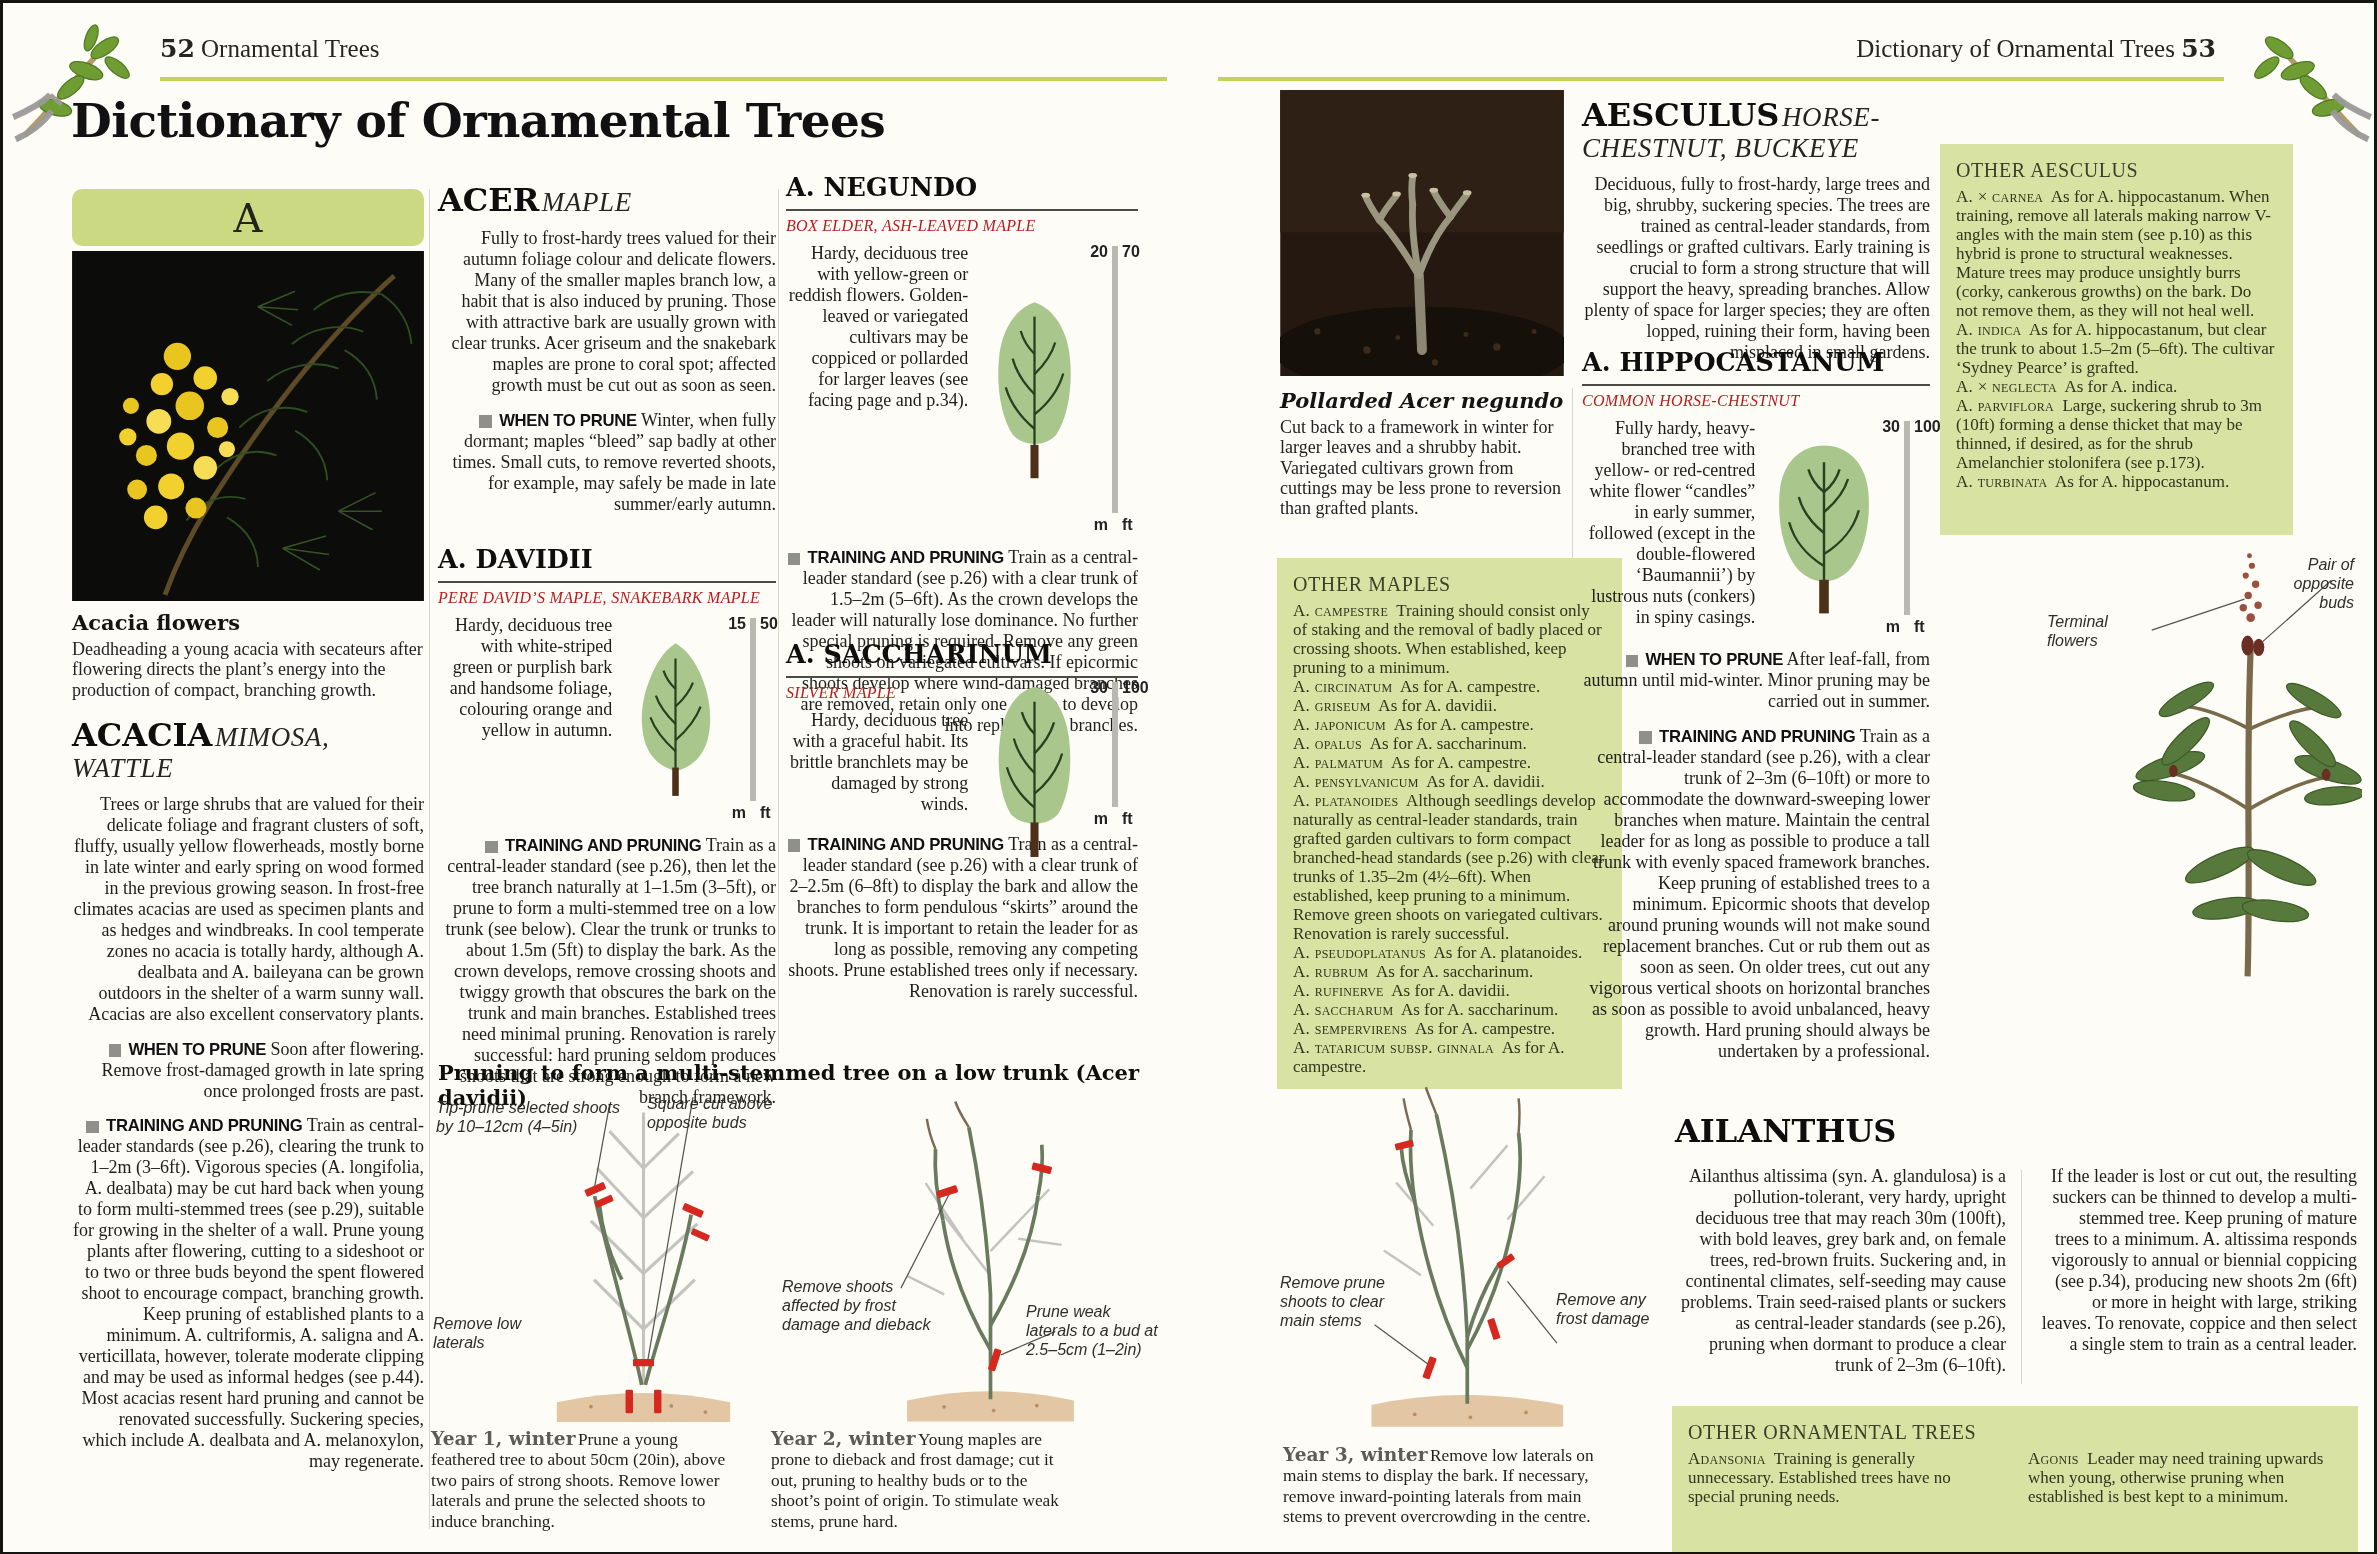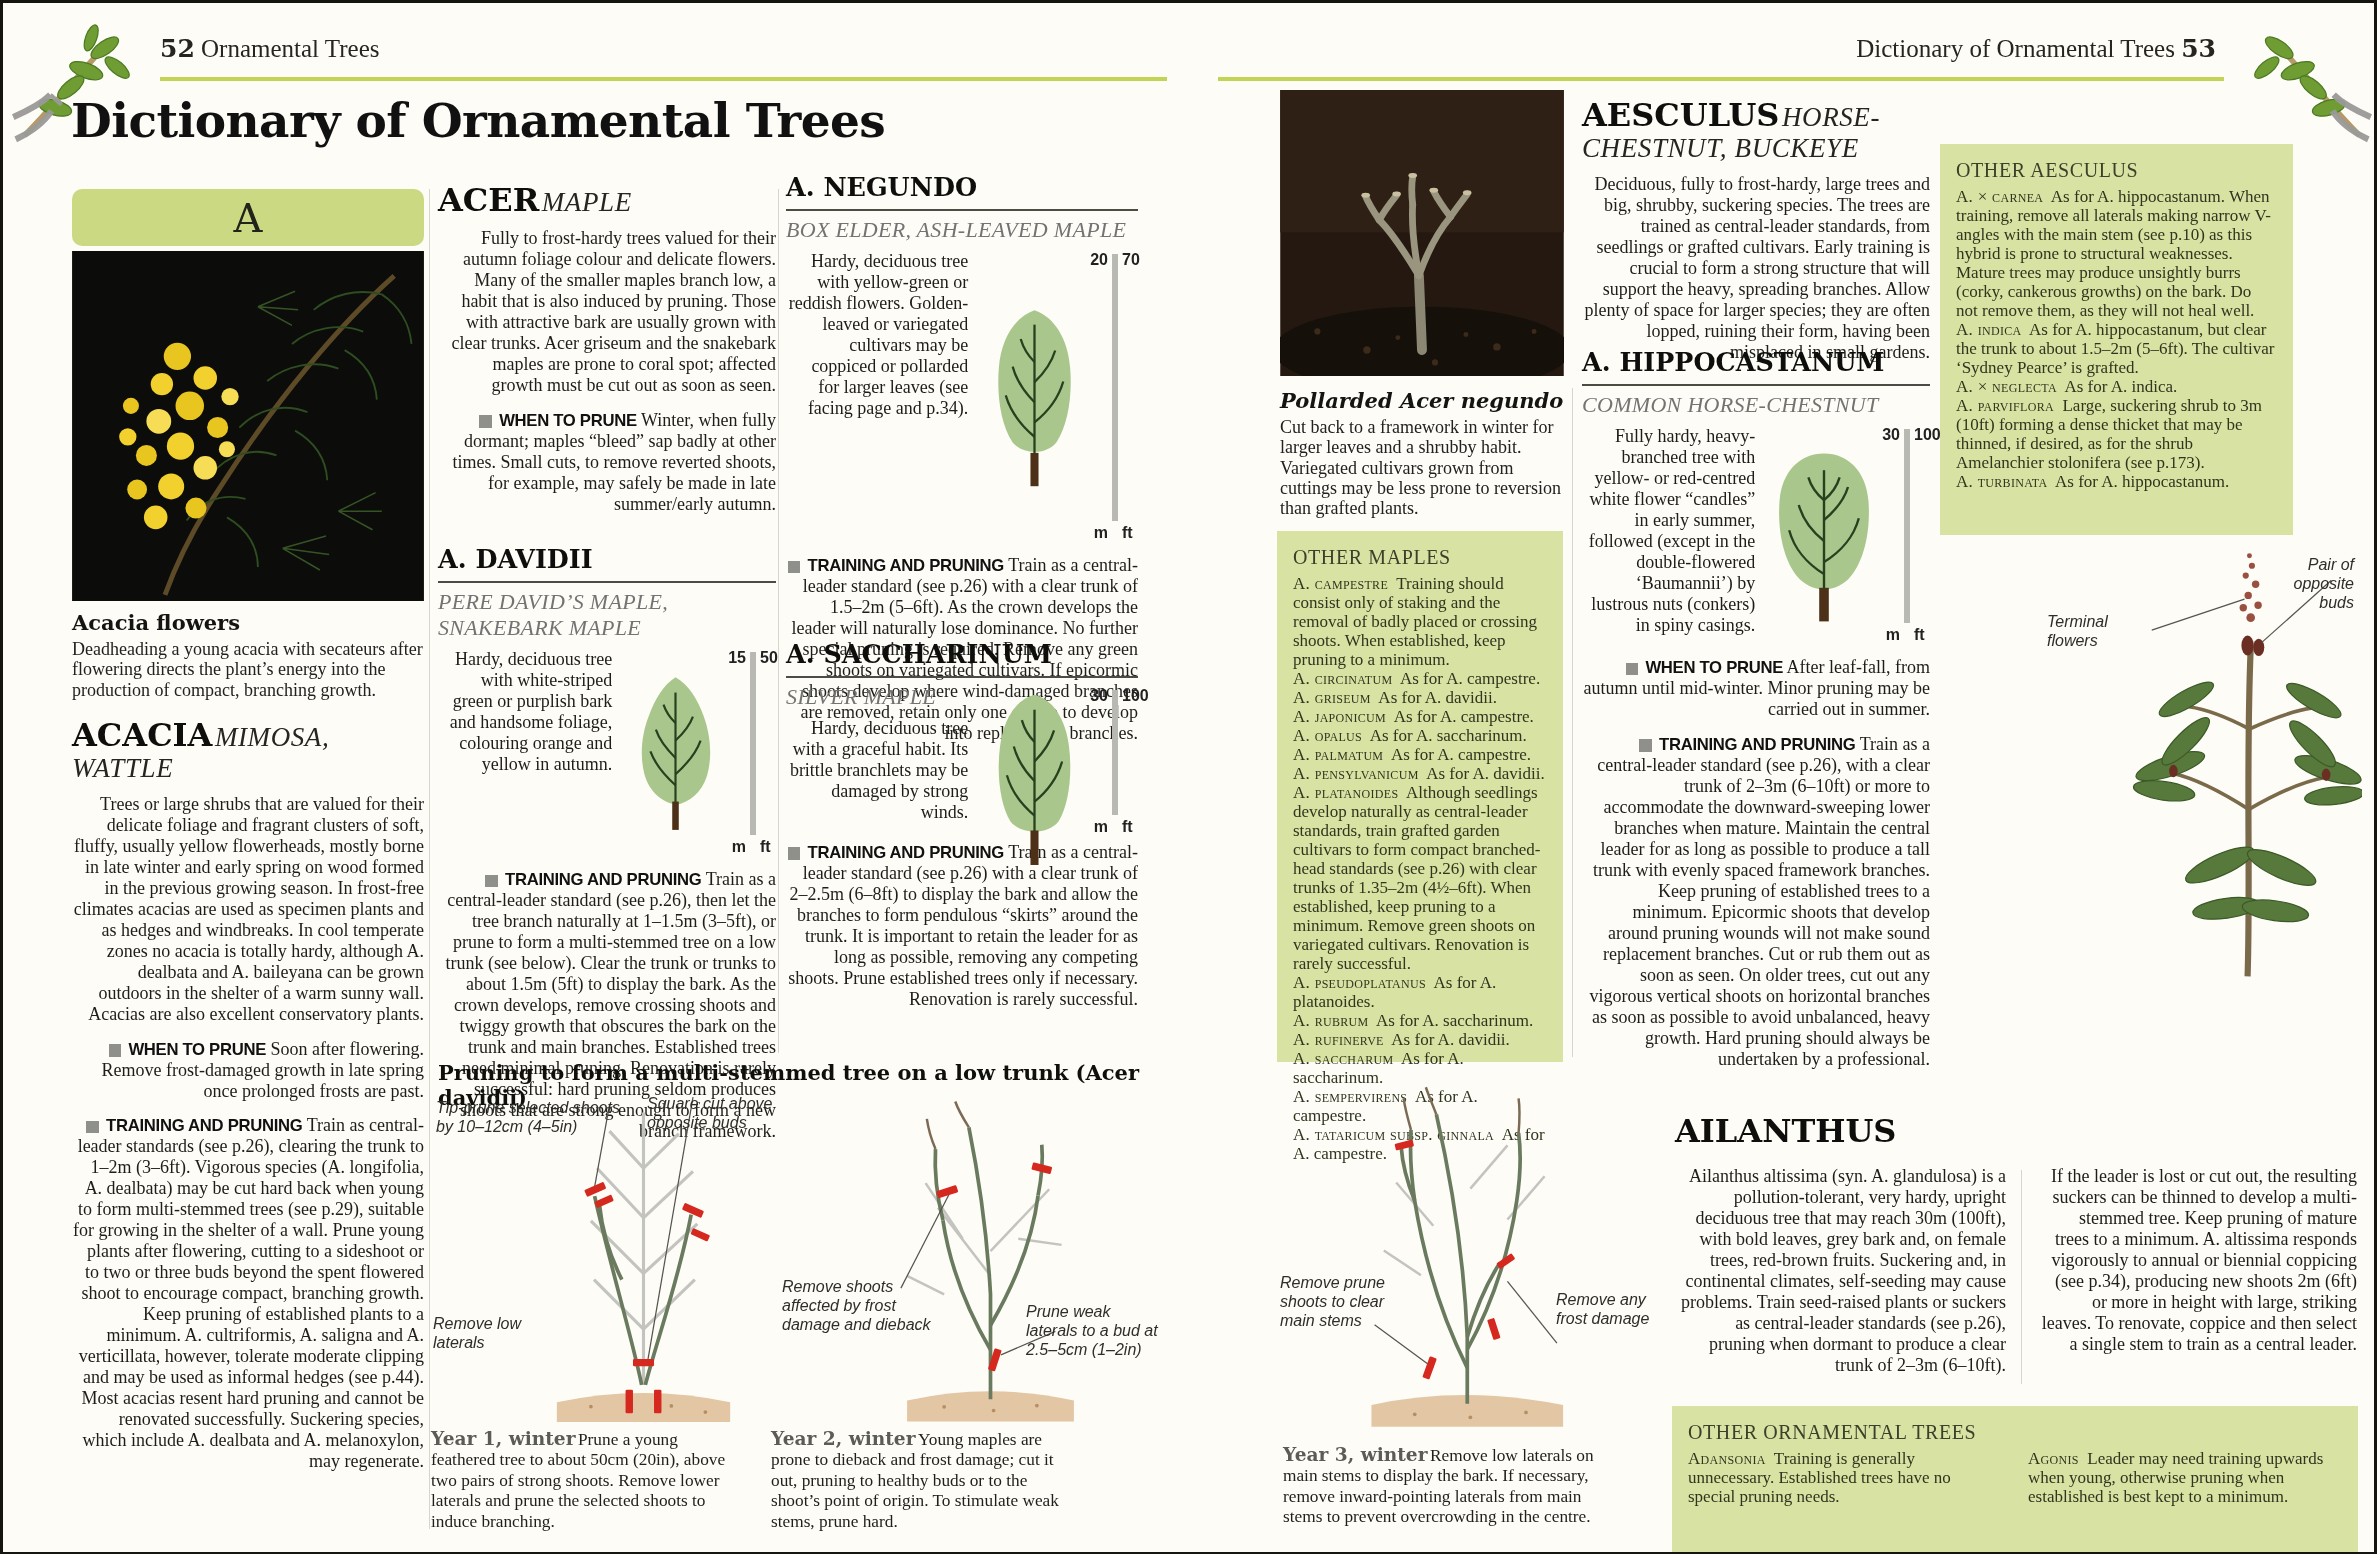--- a/index.html
+++ b/index.html
@@ -11,21 +11,21 @@
   .runhead b{font-family:"DejaVu Serif",serif;}
   .greenrule{height:4.3px;background:#c3d455;}
   .pagetitle{font-family:"DejaVu Serif",serif;font-weight:bold;font-size:47px;letter-spacing:-0.6px;color:#111;}
   .lettertab{background:#ccd983;border-radius:10px;display:flex;align-items:center;justify-content:center;
              font-family:"DejaVu Serif",serif;font-size:40px;color:#23231c;}
   
   .gheading{font-family:"DejaVu Serif",serif;font-weight:bold;font-size:32px;color:#0e0e0c;line-height:1;}
   .gsub{font-style:italic;font-size:27px;letter-spacing:0.6px;color:#26261f;}
   .sheading{font-family:"DejaVu Serif",serif;font-weight:bold;font-size:25.4px;color:#0e0e0c;line-height:1;}
   .srule{height:1.9px;background:#4c4c45;margin:8.7px 0 6.2px 0;}
-  .ssub{font-style:italic;font-size:22px;letter-spacing:0.3px;color:#737373;margin-bottom:7.4px;text-transform:uppercase;}
+  .ssub{font-style:italic;font-size:16px;letter-spacing:0.3px;color:#b91c1c;margin-bottom:7.4px;text-transform:uppercase;}
   .body{font-size:18px;line-height:21px;text-align:right;}
   .body.ind{text-indent:25px;}
   .gap{height:13.6px;}
   .sq{display:inline-block;width:12.4px;height:12.4px;background:#8f8f8b;margin-right:7.4px;vertical-align:middle;}
   .plabel{font-family:"Liberation Sans",sans-serif;font-weight:bold;font-size:16.7px;letter-spacing:-0.3px;color:#111;}
   .capt{font-size:21px;font-weight:bold;font-family:"DejaVu Serif",serif;color:#141412;}
   .capx{font-size:18px;line-height:20.4px;color:#222;}
   .divider{width:1.2px;background:#d6d6cc;}
   
   .gbox{background:#d8e2a2;padding:15px 16px;box-sizing:border-box;color:#30351f;}
@@ -413,21 +413,21 @@
       <ellipse cx="302" cy="166" rx="7" ry="4"></ellipse>
     </g>
   </svg>
   <div class="abs" style="left:1277px;top:385px;width:285px">
     <div class="capt" style="font-style:italic">Pollarded Acer negundo</div>
     <div class="capx" style="margin-top:3.7px">Cut back to a framework in winter for larger leaves and a shrubby habit. Variegated cultivars grown from cuttings may be less prone to reversion than grafted plants.</div>
   </div>
 
   <div class="abs divider" style="left:1569px;top:385px;height:669px"></div>
 
-  <div class="abs gbox" style="left:1274px;top:528px;width:286px;height:531px">
+  <div class="abs gbox" style="left:1274px;top:555px;width:345px;height:531px">
     <div class="btitle">OTHER MAPLES</div>
     <div class="entry"><span class="spn">A. campestre</span>&nbsp; <span>Training should consist only of staking and the removal of badly placed or crossing shoots. When established, keep pruning to a minimum.</span></div>
     <div class="entry"><span class="spn">A. circinatum</span>&nbsp; <span>As for A. campestre.</span></div>
     <div class="entry"><span class="spn">A. griseum</span>&nbsp; <span>As for A. davidii.</span></div>
     <div class="entry"><span class="spn">A. japonicum</span>&nbsp; <span>As for A. campestre.</span></div>
     <div class="entry"><span class="spn">A. opalus</span>&nbsp; <span>As for A. saccharinum.</span></div>
     <div class="entry"><span class="spn">A. palmatum</span>&nbsp; <span>As for A. campestre.</span></div>
     <div class="entry"><span class="spn">A. pensylvanicum</span>&nbsp; <span>As for A. davidii.</span></div>
     <div class="entry"><span class="spn">A. platanoides</span>&nbsp; <span>Although seedlings develop naturally as central-leader standards, train grafted garden cultivars to form compact branched-head standards (see p.26) with clear trunks of 1.35–2m (4½–6ft). When established, keep pruning to a minimum. Remove green shoots on variegated cultivars. Renovation is rarely successful.</span></div>
     <div class="entry"><span class="spn">A. pseudoplatanus</span>&nbsp; <span>As for A. platanoides.</span></div>

